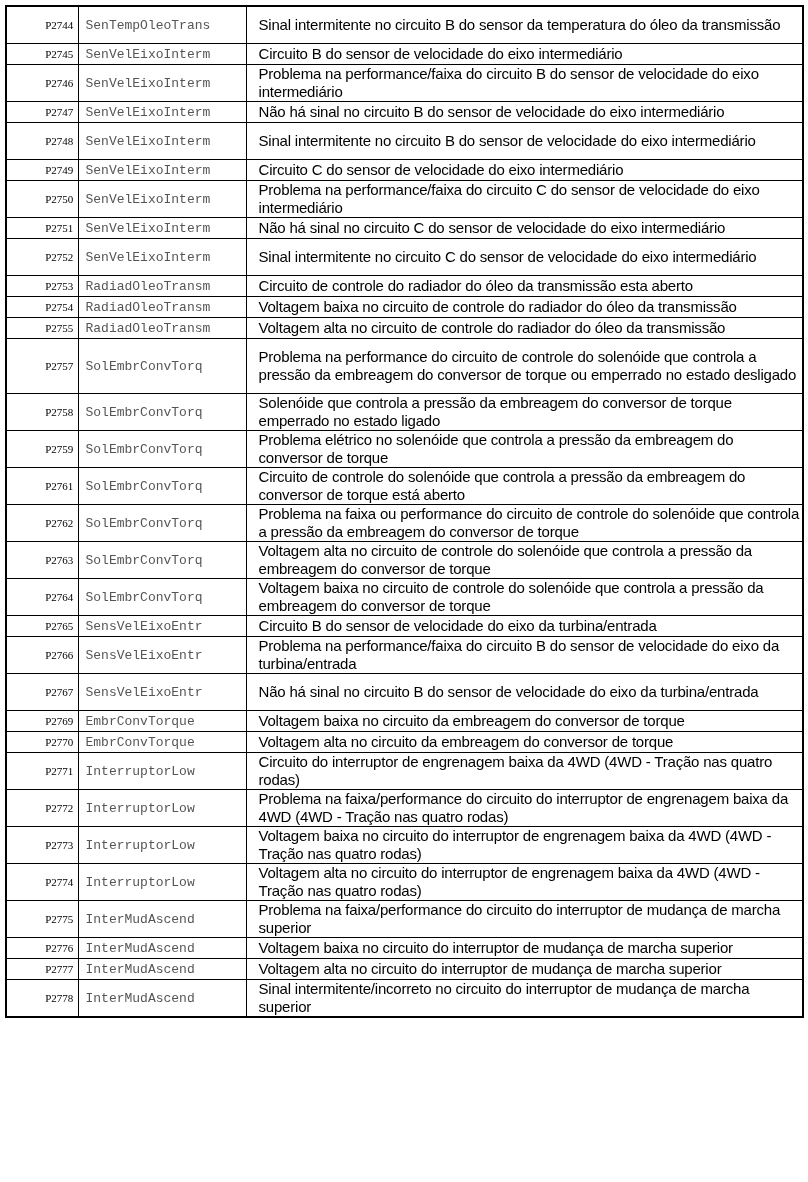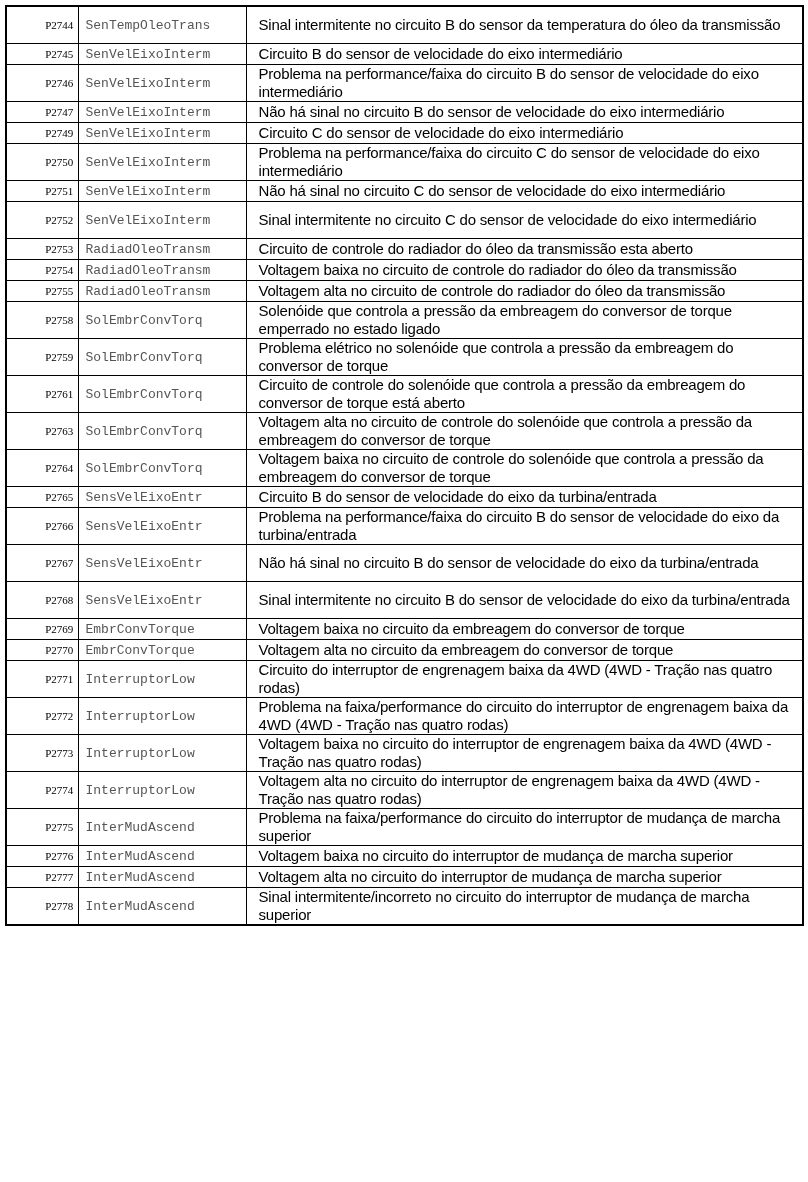--- a/index.html
+++ b/index.html
@@ -69,20 +69,25 @@
         <tr class="r2">
           <td class="code">P2746</td>
           <td class="name">SenVelEixoInterm</td>
           <td class="desc">Problema na performance/faixa do circuito B do sensor de velocidade do eixo intermediário</td>
         </tr>
         <tr class="r1">
           <td class="code">P2747</td>
           <td class="name">SenVelEixoInterm</td>
           <td class="desc">Não há sinal no circuito B do sensor de velocidade do eixo intermediário</td>
         </tr>
+        <tr class="r2">
+          <td class="code">P2748</td>
+          <td class="name">SenVelEixoInterm</td>
+          <td class="desc">Sinal intermitente no circuito B do sensor de velocidade do eixo intermediário</td>
+        </tr>
         <tr class="r1">
           <td class="code">P2749</td>
           <td class="name">SenVelEixoInterm</td>
           <td class="desc">Circuito C do sensor de velocidade do eixo intermediário</td>
         </tr>
         <tr class="r2">
           <td class="code">P2750</td>
           <td class="name">SenVelEixoInterm</td>
           <td class="desc">Problema na performance/faixa do circuito C do sensor de velocidade do eixo intermediário</td>
         </tr>
@@ -104,34 +109,44 @@
         <tr class="r1">
           <td class="code">P2754</td>
           <td class="name">RadiadOleoTransm</td>
           <td class="desc">Voltagem baixa no circuito de controle do radiador do óleo da transmissão</td>
         </tr>
         <tr class="r1">
           <td class="code">P2755</td>
           <td class="name">RadiadOleoTransm</td>
           <td class="desc">Voltagem alta no circuito de controle do radiador do óleo da transmissão</td>
         </tr>
+        <tr class="r3">
+          <td class="code">P2757</td>
+          <td class="name">SolEmbrConvTorq</td>
+          <td class="desc">Problema na performance do circuito de controle do solenóide que controla a pressão da embreagem do conversor de torque ou emperrado no estado desligado</td>
+        </tr>
         <tr class="r2">
           <td class="code">P2758</td>
           <td class="name">SolEmbrConvTorq</td>
           <td class="desc">Solenóide que controla a pressão da embreagem do conversor de torque emperrado no estado ligado</td>
         </tr>
         <tr class="r2">
           <td class="code">P2759</td>
           <td class="name">SolEmbrConvTorq</td>
           <td class="desc">Problema elétrico no solenóide que controla a pressão da embreagem do conversor de torque</td>
         </tr>
         <tr class="r2">
           <td class="code">P2761</td>
           <td class="name">SolEmbrConvTorq</td>
           <td class="desc">Circuito de controle do solenóide que controla a pressão da embreagem do conversor de torque está aberto</td>
+        </tr>
+        <tr class="r2">
+          <td class="code">P2762</td>
+          <td class="name">SolEmbrConvTorq</td>
+          <td class="desc">Problema na faixa ou performance do circuito de controle do solenóide que controla a pressão da embreagem do conversor de torque</td>
         </tr>
         <tr class="r2">
           <td class="code">P2763</td>
           <td class="name">SolEmbrConvTorq</td>
           <td class="desc">Voltagem alta no circuito de controle do solenóide que controla a pressão da embreagem do conversor de torque</td>
         </tr>
         <tr class="r2">
           <td class="code">P2764</td>
           <td class="name">SolEmbrConvTorq</td>
           <td class="desc">Voltagem baixa no circuito de controle do solenóide que controla a pressão da embreagem do conversor de torque</td>
@@ -143,25 +158,20 @@
         </tr>
         <tr class="r2">
           <td class="code">P2766</td>
           <td class="name">SensVelEixoEntr</td>
           <td class="desc">Problema na performance/faixa do circuito B do sensor de velocidade do eixo da turbina/entrada</td>
         </tr>
         <tr class="r2">
           <td class="code">P2767</td>
           <td class="name">SensVelEixoEntr</td>
           <td class="desc">Não há sinal no circuito B do sensor de velocidade do eixo da turbina/entrada</td>
-        </tr>
-        <tr class="r2">
-          <td class="code">P2768</td>
-          <td class="name">SensVelEixoEntr</td>
-          <td class="desc">Sinal intermitente no circuito B do sensor de velocidade do eixo da turbina/entrada</td>
         </tr>
         <tr class="r1">
           <td class="code">P2769</td>
           <td class="name">EmbrConvTorque</td>
           <td class="desc">Voltagem baixa no circuito da embreagem do conversor de torque</td>
         </tr>
         <tr class="r1">
           <td class="code">P2770</td>
           <td class="name">EmbrConvTorque</td>
           <td class="desc">Voltagem alta no circuito da embreagem do conversor de torque</td>

